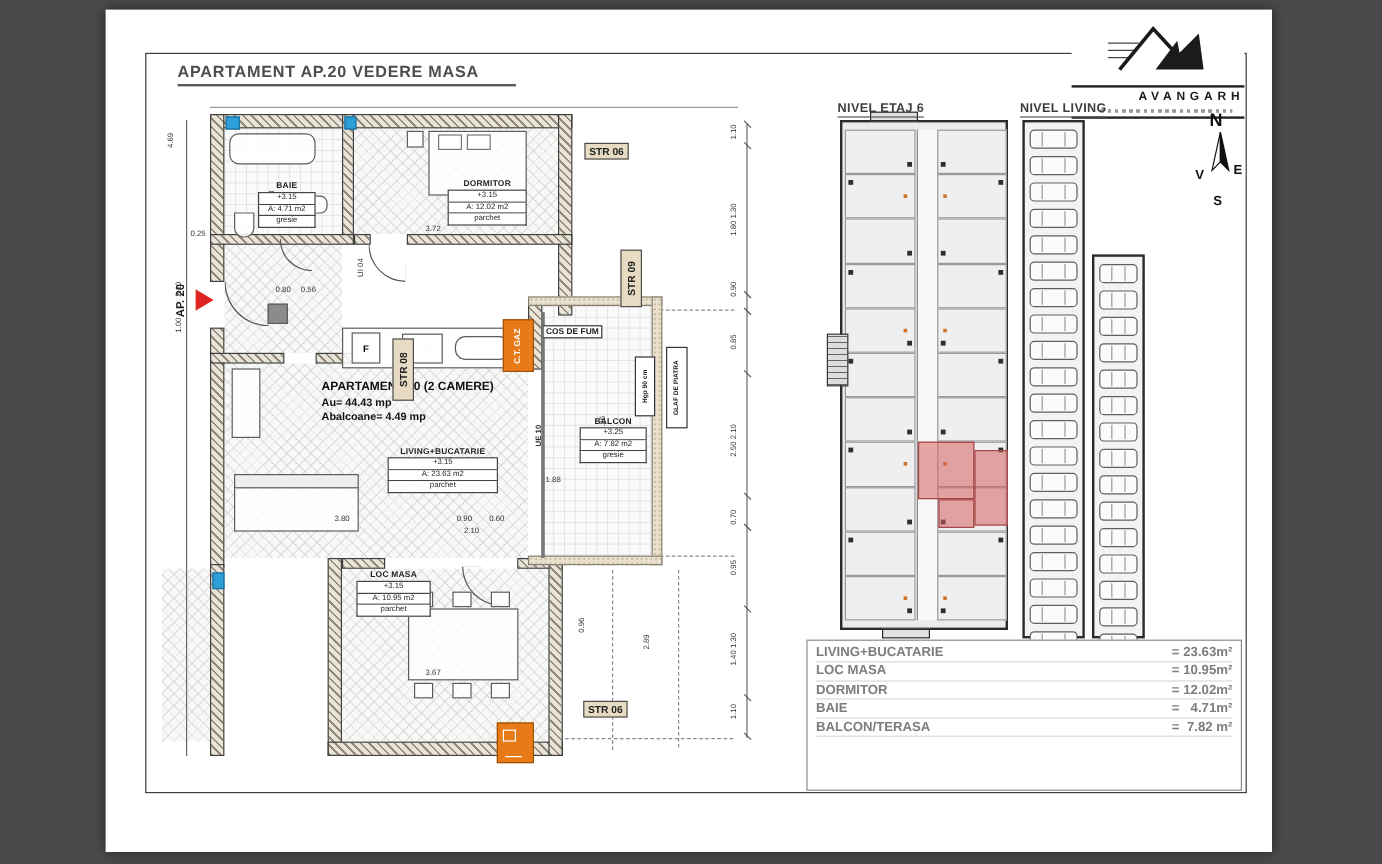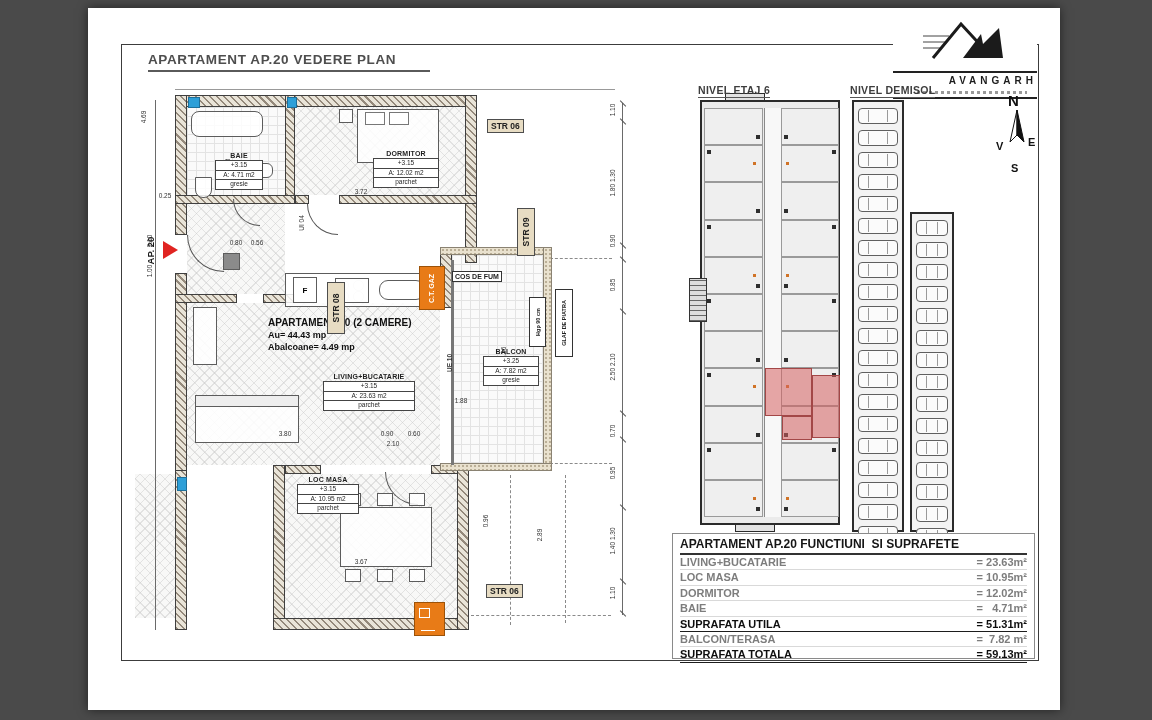--- a/index.html
+++ b/index.html
@@ -78,21 +78,21 @@
   .pillow{position:absolute;border:1px solid #777;background:#fff;z-index:5;}
   .burner{position:absolute;width:9px;height:9px;border:1px solid #555;border-radius:50%;background:#fff;}
 </style>
 </head>
 <body>
 
 <div class="canvas">
   <div class="page">
     <div class="frame"></div>
 
-    <div class="title">APARTAMENT AP.20 VEDERE PLAN</div>
+    <div class="title">APARTAMENT AP.20 VEDERE MASA</div>
 
     <div class="logo">
       <svg width="86" height="42" viewBox="0 0 86 42">
         <line x1="0" y1="18" x2="26" y2="18" stroke="#444" stroke-width="1"></line>
         <line x1="0" y1="24" x2="22" y2="24" stroke="#444" stroke-width="1"></line>
         <line x1="0" y1="30" x2="18" y2="30" stroke="#444" stroke-width="1"></line>
         <polyline points="10,40 38,6 62,32" fill="none" stroke="#1b1b1b" stroke-width="3"></polyline>
         <polygon points="40,40 58,16 60,26 76,10 80,40" fill="#1b1b1b"></polygon>
       </svg>
       <div class="lline" style="top:59px"></div>
@@ -384,21 +384,21 @@
           </div>
         </div>
       <div class="prot" style="left:25px;top:-7px;width:40px;height:8px"></div>
       <div class="prot" style="left:35px;top:424px;width:40px;height:8px"></div>
       <div class="stairs"></div>
       <div class="red-ov" style="left:65px;top:268px;width:47px;height:48px"></div>
       <div class="red-ov" style="left:112px;top:275px;width:28px;height:63px"></div>
       <div class="red-ov" style="left:82px;top:316px;width:30px;height:24px"></div>
     </div>
 
-    <div class="minilabel" style="left:762px;top:76px">NIVEL DEMISOL</div>
+    <div class="minilabel" style="left:762px;top:76px">NIVEL LIVING</div>
     <div class="mini" style="left:764px;top:92px;width:100px;height:440px">
       <div class="strip" id="cars-left" style="left:0;top:0;width:52px;height:432px">
           <div class="car" style="width: 38px;"></div>
           <div class="car" style="width: 38px;"></div>
           <div class="car" style="width: 38px;"></div>
           <div class="car" style="width: 38px;"></div>
           <div class="car" style="width: 38px;"></div>
           <div class="car" style="width: 38px;"></div>
           <div class="car" style="width: 38px;"></div>
           <div class="car" style="width: 38px;"></div>
@@ -429,46 +429,37 @@
           <div class="car" style="width: 30px;"></div>
           <div class="car" style="width: 30px;"></div>
           <div class="car" style="width: 30px;"></div>
           <div class="car" style="width: 30px;"></div>
           <div class="car" style="width: 30px;"></div>
           <div class="car" style="width: 30px;"></div>
         </div>
     </div>
 
     <div class="areatable">
-      <div class="atitle">APARTAMENT AP.20 FUNCTIUNI  SI SUPRAFETE</div>
       <div id="area-rows">
           <div class="arow">
             <span class="alabel">LIVING+BUCATARIE</span>
             <span class="avalue">= 23.63m²</span>
           </div>
           <div class="arow">
             <span class="alabel">LOC MASA</span>
             <span class="avalue">= 10.95m²</span>
           </div>
           <div class="arow">
             <span class="alabel">DORMITOR</span>
             <span class="avalue">= 12.02m²</span>
           </div>
           <div class="arow">
             <span class="alabel">BAIE</span>
             <span class="avalue">=   4.71m²</span>
           </div>
-          <div class="arow strong">
-            <span class="alabel">SUPRAFATA UTILA</span>
-            <span class="avalue">= 51.31m²</span>
-          </div>
           <div class="arow">
             <span class="alabel">BALCON/TERASA</span>
             <span class="avalue">=  7.82 m²</span>
           </div>
-          <div class="arow strong">
-            <span class="alabel">SUPRAFATA TOTALA</span>
-            <span class="avalue">= 59.13m²</span>
-          </div>
         </div>
     </div>
   </div>
 </div>
 
 </body></html>

